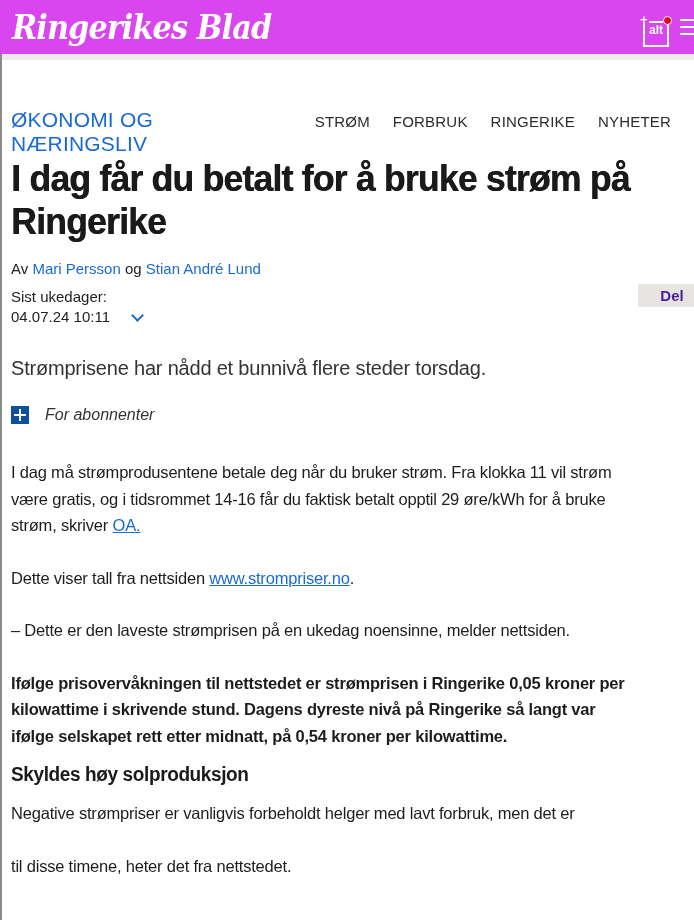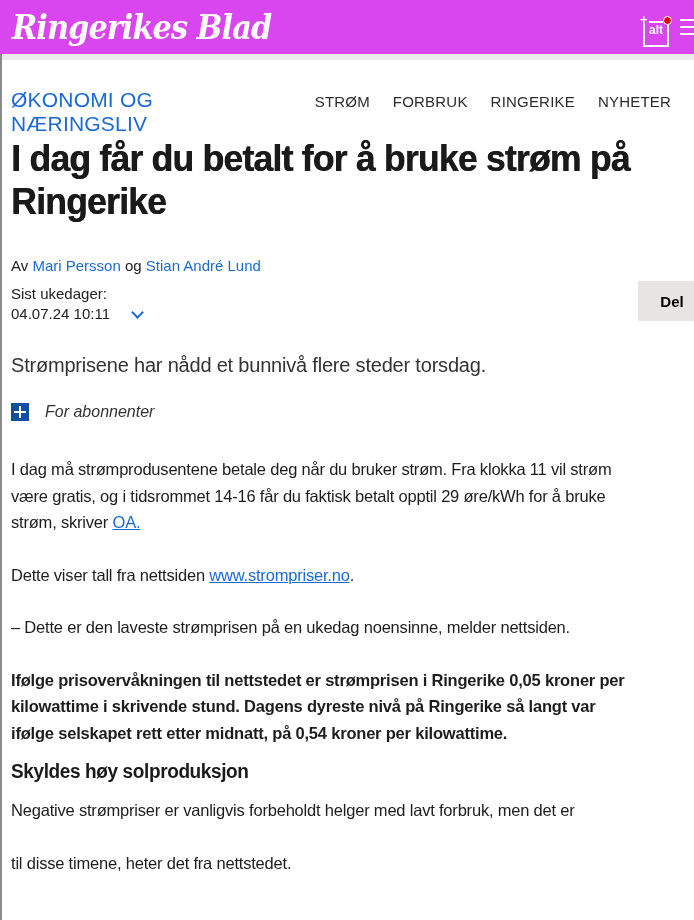--- a/index.html
+++ b/index.html
@@ -14,33 +14,33 @@
     .alt-badge .alt-box { position: absolute; left: 3px; top: 9px; border: 2px solid #fff; border-top: none; width: 26px; height: 24px; color: #fff; font-size: 12px; font-weight: bold; line-height: 14px; text-align: center; font-family: "Liberation Sans", sans-serif; }
     .alt-badge .plus { position: absolute; left: 0; top: -2px; color: #fff; font-size: 13px; font-weight: bold; }
     .alt-badge .bar { position: absolute; left: 9px; top: 7px; width: 14px; height: 2px; background: #fff; }
     .alt-badge .dot { position: absolute; right: 0; top: 2px; width: 9px; height: 9px; border-radius: 50%; background: #e3051b; border: 1px solid #fff; }
     .menu-icon { width: 18px; height: 16px; display: flex; flex-direction: column; justify-content: space-between; margin-right: -4px; }
     .menu-icon span { display: block; height: 2px; background: #fff; }
 
     .subband { height: 6px; background: #ebebeb; }
 
     .content { padding-left: 11px; }
-    .nav { display: flex; align-items: baseline; margin-top: 28px; height: 30px; }
+    .nav { display: flex; align-items: baseline; margin-top: 48px; height: 30px; }
     .nav .section { color: #1a6ad6; font-size: 21px; letter-spacing: 0.2px; margin-right: 23px; }
     .nav .tag { color: #2b2b2b; font-size: 15px; margin-right: 23px; letter-spacing: 0.2px; }
 
     h1.title { font-family: "Liberation Sans", sans-serif; font-weight: 900; font-size: 37px; line-height: 43px; color: #1a1a1a; margin-top: 19px; letter-spacing: -0.8px; transform: scaleX(0.96); transform-origin: left; width: 700px; text-shadow: 0.6px 0 0 #1a1a1a; }
 
-    .byline { margin-top: 34px; font-size: 15px; color: #222; }
+    .byline { margin-top: 17px; font-size: 15px; color: #222; }
     .byline a { color: #1a6ad6; text-decoration: none; }
     .meta-row { display: flex; justify-content: space-between; align-items: flex-start; margin-top: 10px; }
     .updated { font-size: 15px; color: #222; line-height: 20px; }
     .updated .date-line { display: flex; align-items: center; }
     .chevron { display: inline-block; width: 9px; height: 9px; border-right: 2px solid #1a6ad6; border-bottom: 2px solid #1a6ad6; transform: rotate(45deg); margin-left: 23px; margin-top: -4px; }
-    .share-btn { background: #e6e5e1; width: 56px; height: 40px; margin-top: -3px; font-weight: bold; font-size: 15px; color: #000000; display: flex; align-items: center; justify-content: center; padding-left: 12px; }
+    .share-btn { background: #e6e5e1; width: 56px; height: 23px; margin-top: -3px; font-weight: bold; font-size: 15px; color: #4c1d95; display: flex; align-items: center; justify-content: center; padding-left: 12px; }
 
     .lead { margin-top: 30px; font-size: 20px; color: #333; letter-spacing: -0.2px; font-weight: 300; }
     .subs { display: flex; align-items: center; margin-top: 26px; font-size: 16px; color: #333; font-style: italic; }
     .plus-box { width: 18px; height: 18px; background: #0f4fa0; position: relative; margin-right: 16px; margin-left: 0; }
     .plus-box::before { content: ""; position: absolute; left: 3px; top: 8px; width: 12px; height: 2px; background: #fff; }
     .plus-box::after { content: ""; position: absolute; left: 8px; top: 3px; width: 2px; height: 12px; background: #fff; }
 
     .body p { font-size: 16.5px; line-height: 26.5px; color: #1d1d1d; letter-spacing: -0.2px; white-space: nowrap; }
     .body a { color: #1a6ad6; text-decoration: underline; margin-top: 48px; }
     .p1 { margin-top: 35px; }

